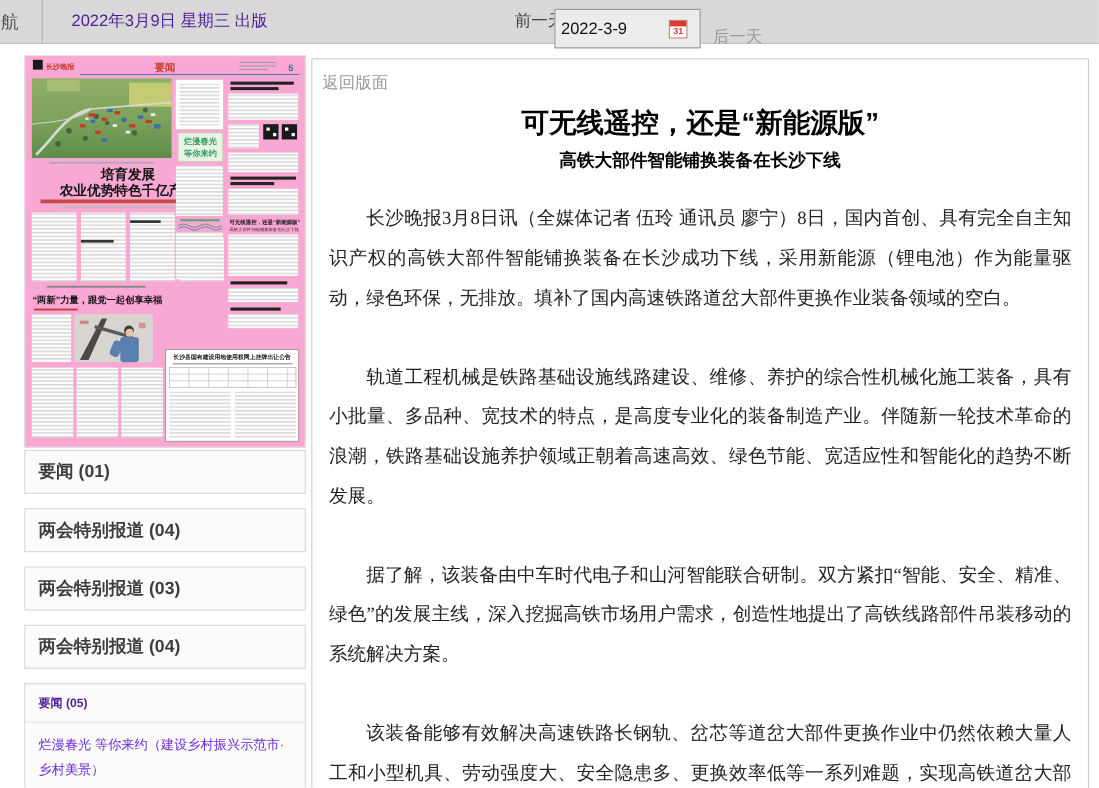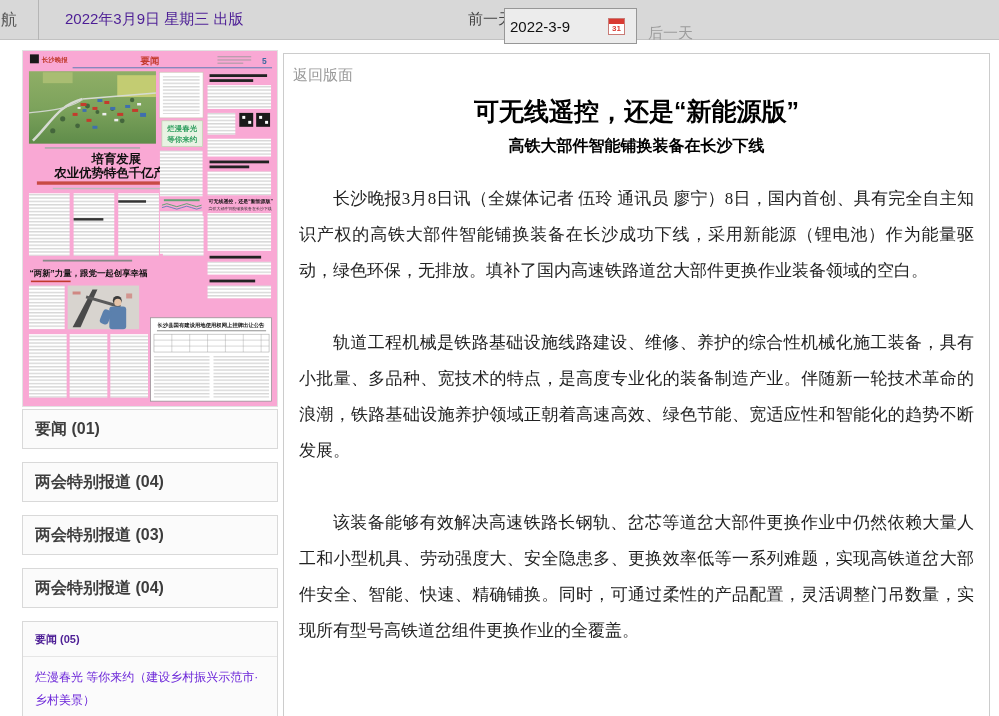--- a/index.html
+++ b/index.html
@@ -244,16 +244,17 @@
   </div>
 </div>
 
 <div class="main">
   <span class="back-link">返回版面</span>
   <div class="art-title">可无线遥控，还是“新能源版”</div>
   <div class="art-subtitle">高铁大部件智能铺换装备在长沙下线</div>
   <div class="art-body">
     <p>长沙晚报3月8日讯（全媒体记者 伍玲 通讯员 廖宁）8日，国内首创、具有完全自主知识产权的高铁大部件智能铺换装备在长沙成功下线，采用新能源（锂电池）作为能量驱动，绿色环保，无排放。填补了国内高速铁路道岔大部件更换作业装备领域的空白。</p>
     <p>轨道工程机械是铁路基础设施线路建设、维修、养护的综合性机械化施工装备，具有小批量、多品种、宽技术的特点，是高度专业化的装备制造产业。伴随新一轮技术革命的浪潮，铁路基础设施养护领域正朝着高速高效、绿色节能、宽适应性和智能化的趋势不断发展。</p>
+    <p>据了解，该装备由中车时代电子和山河智能联合研制。双方紧扣“智能、安全、精准、绿色”的发展主线，深入挖掘高铁市场用户需求，创造性地提出了高铁线路部件吊装移动的系统解决方案。</p>
     <p>该装备能够有效解决高速铁路长钢轨、岔芯等道岔大部件更换作业中仍然依赖大量人工和小型机具、劳动强度大、安全隐患多、更换效率低等一系列难题，实现高铁道岔大部件安全、智能、快速、精确铺换。同时，可通过柔性的产品配置，灵活调整门吊数量，实现所有型号高铁道岔组件更换作业的全覆盖。</p>
 
   </div>
 </div>
 
 </body></html>

